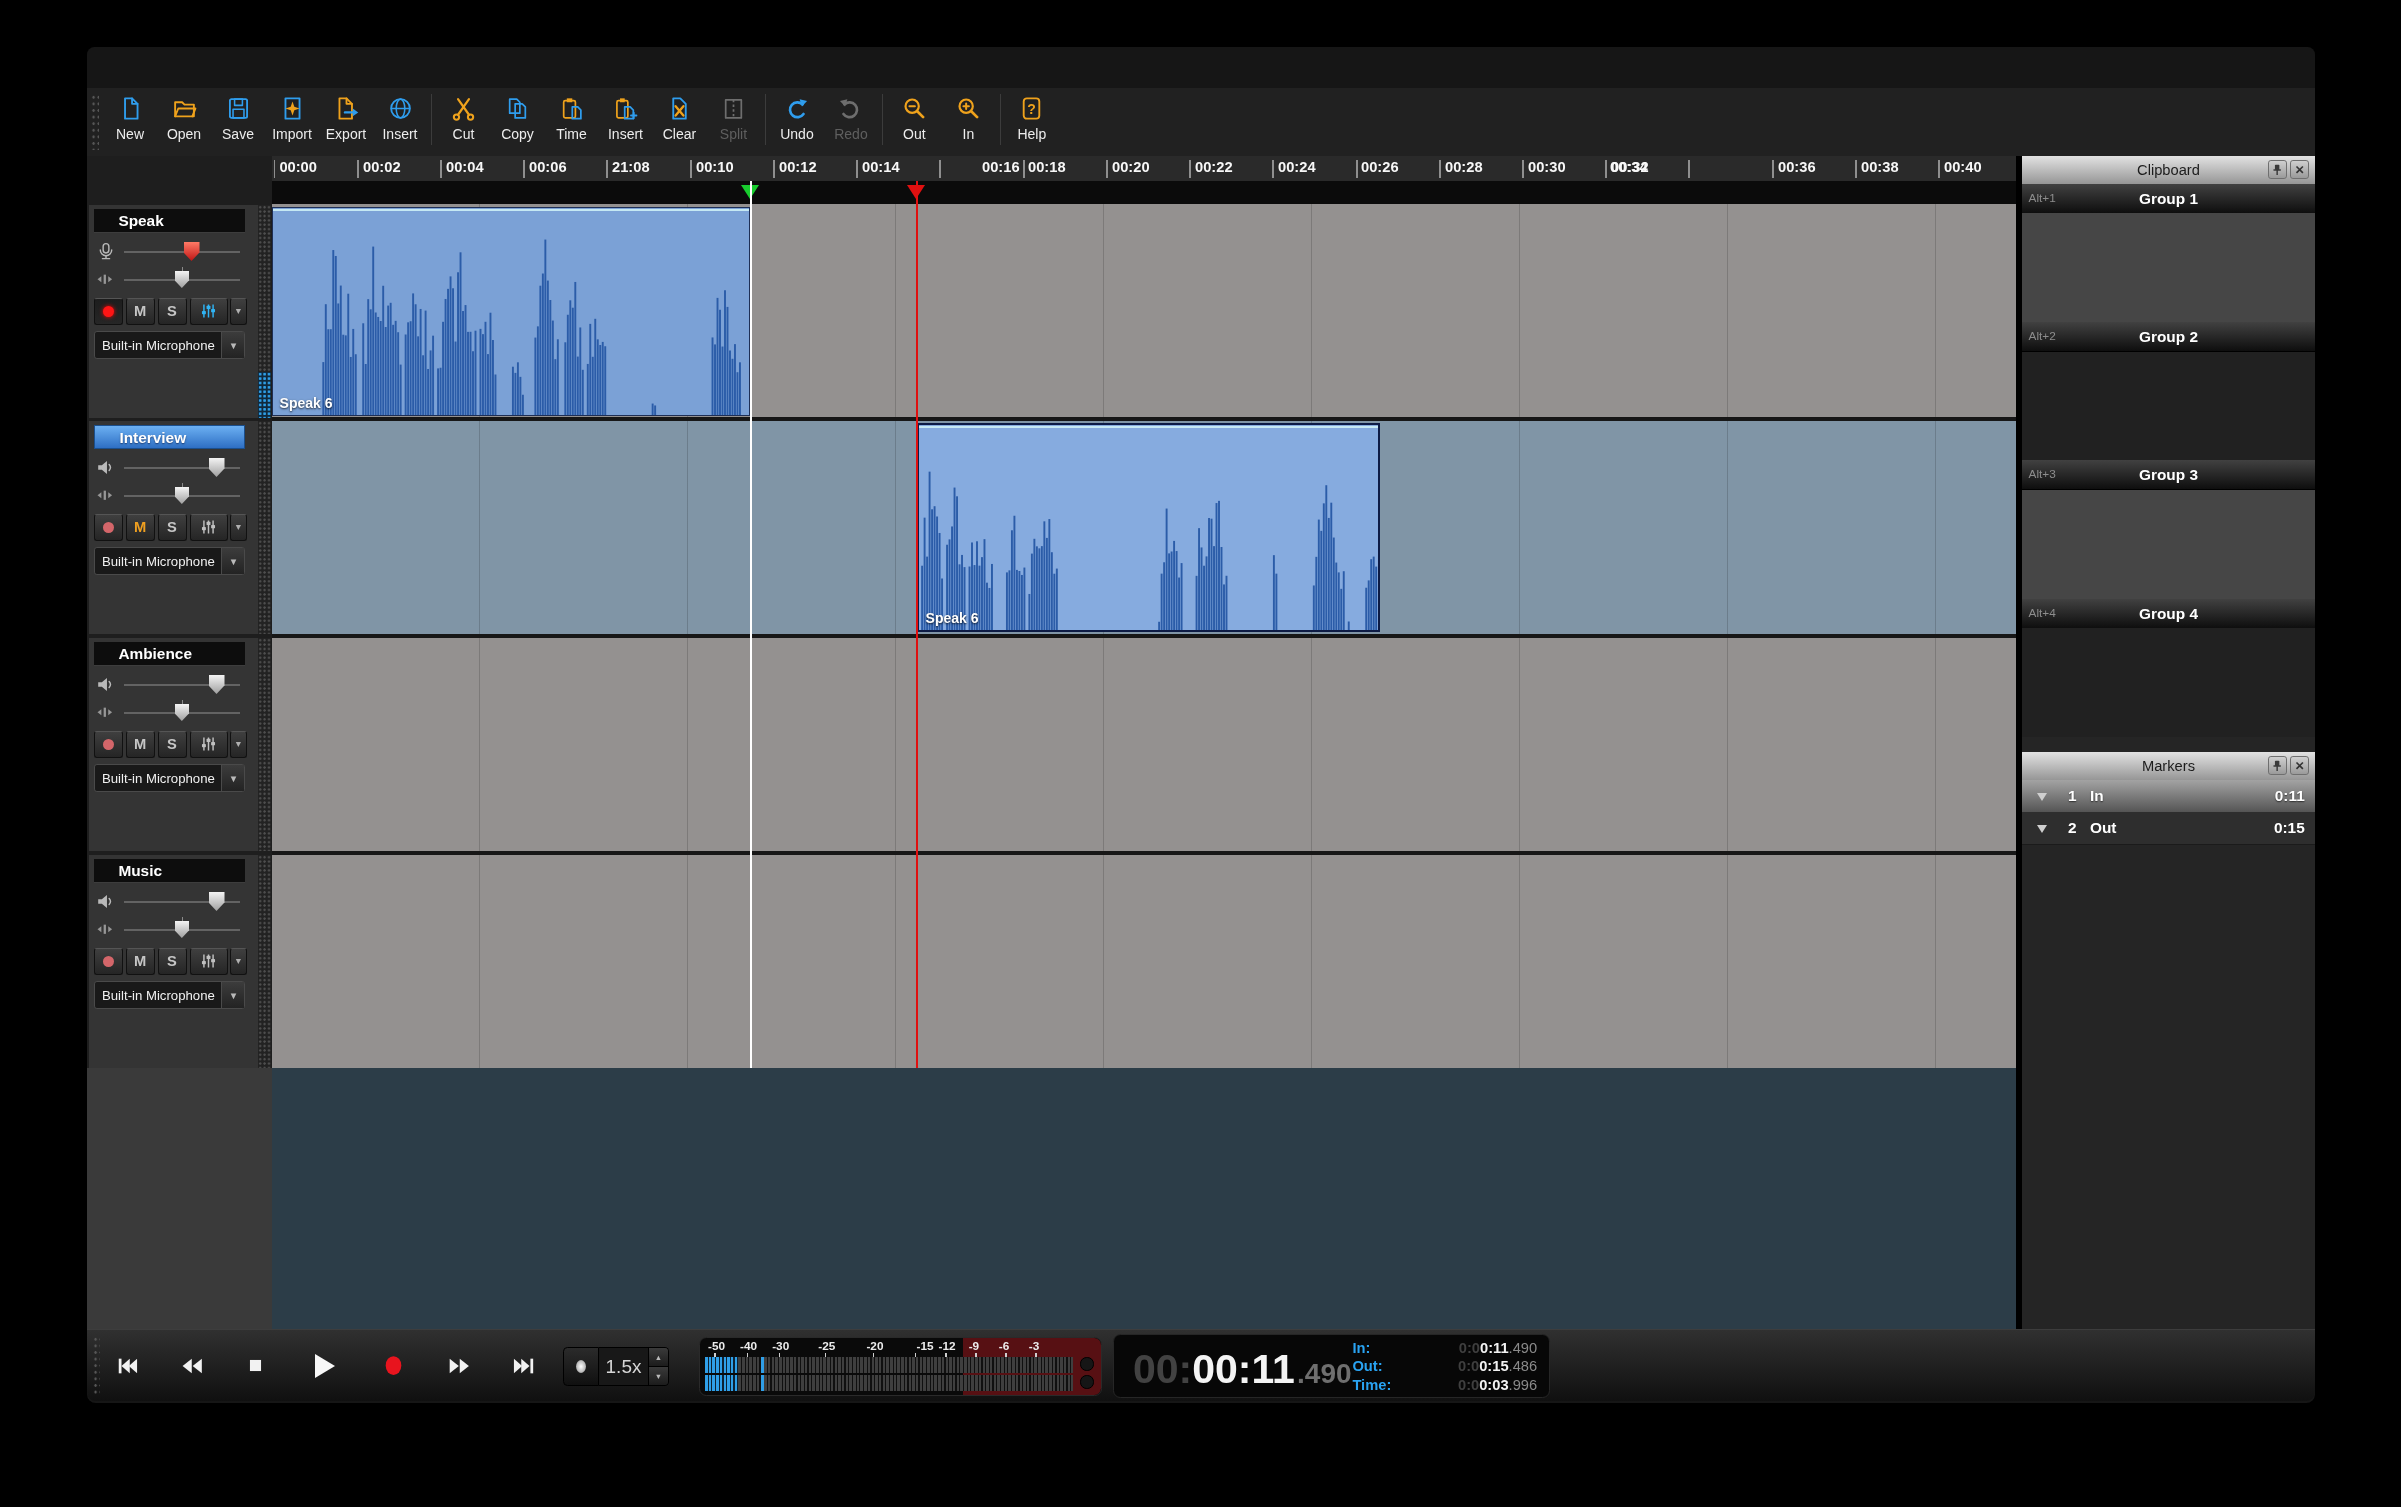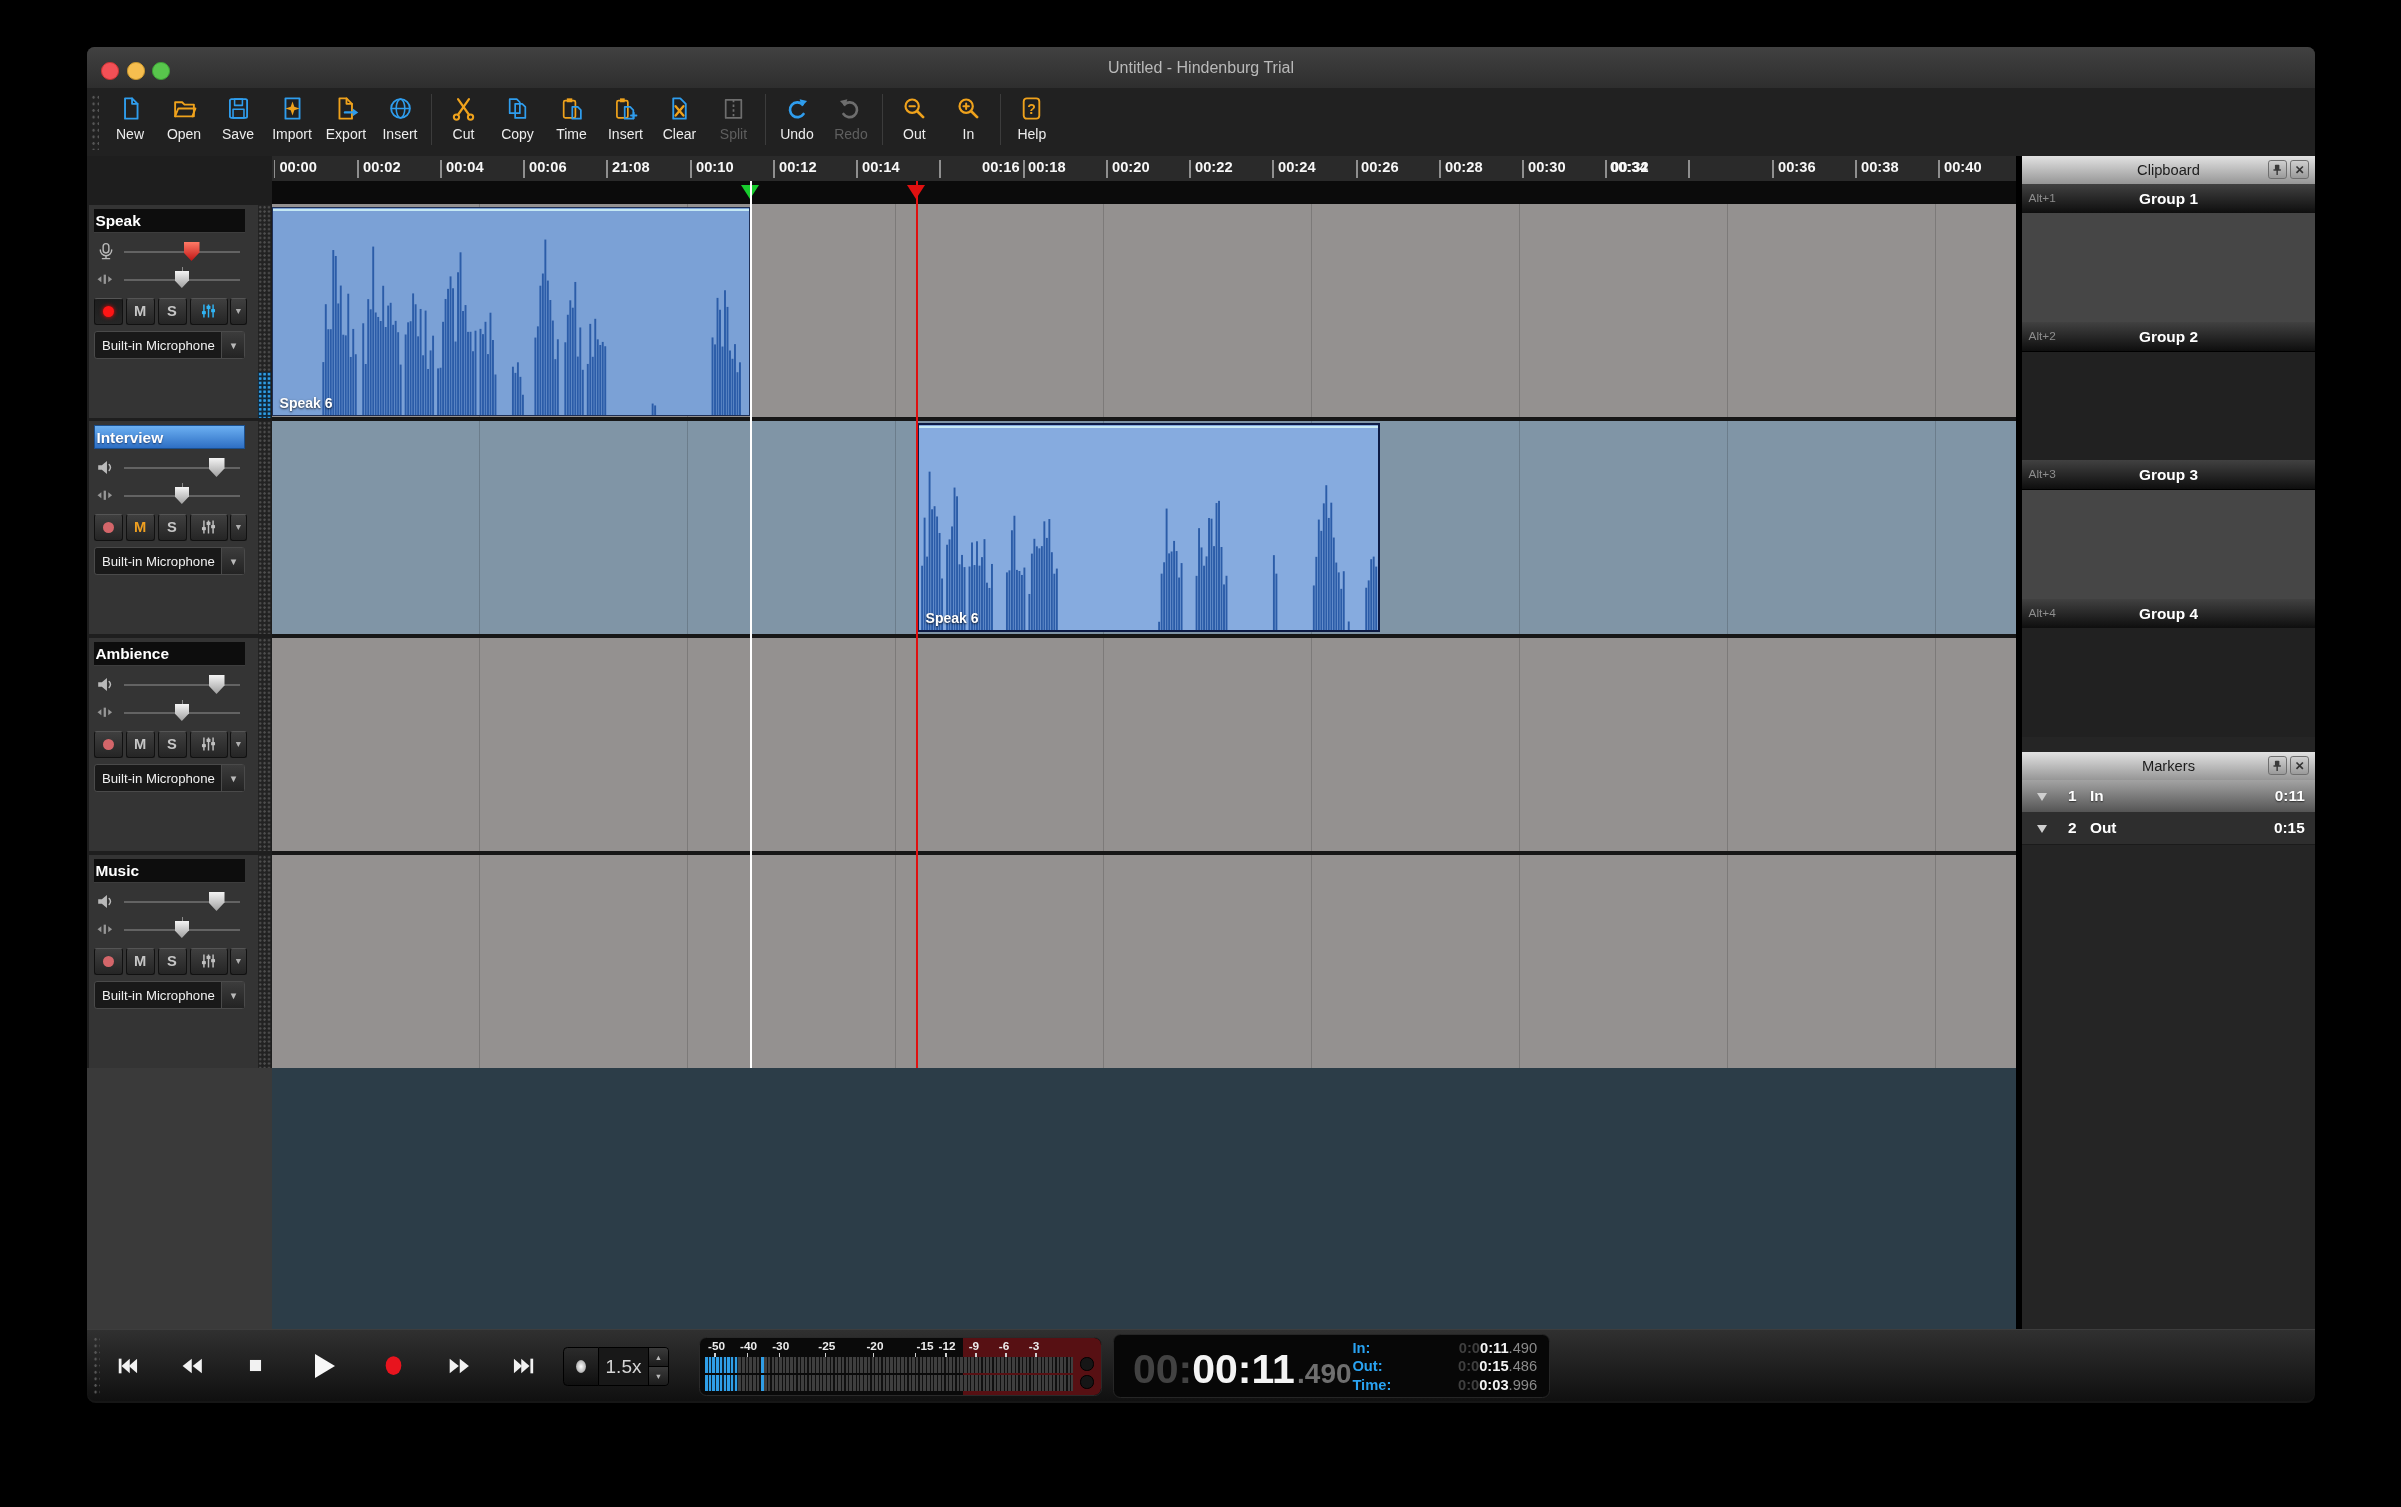--- a/index.html
+++ b/index.html
@@ -22,21 +22,21 @@
   .tbitem{position:relative;width:54px;height:63px;display:flex;flex-direction:column;align-items:center;
           justify-content:flex-start;padding-top:4.4px;box-sizing:border-box;cursor:default;}
   .tbitem .ticon{height:32px;display:flex;align-items:center;justify-content:center;}
   .tbitem .tlabel{font-size:14px;color:#ededed;margin-top:1.5px;}
   .tbitem.disabled .tlabel{color:#5f5f5f;}
   .tbsep{width:0.7px;height:51px;background:#3c3c3c;margin:5.9px 4.4px 0 4.4px;}
   #tbitems{position:absolute;left:16px;top:0;display:flex;}
   
   .hblock{position:absolute;left:1.5px;width:169px;height:213px;background:#343434;}
   .htitle{position:absolute;left:5.9px;top:4.4px;width:151px;height:23.5px;line-height:23.5px;
-          background:#0d0d0d;color:#fff;font-weight:bold;font-size:15.4px;padding-left:1px;
+          background:#0d0d0d;color:#fff;font-weight:bold;font-size:15.4px;padding-left:24px;
           box-sizing:border-box;border-bottom:0.7px solid #3d3d3d;}
   .htitle.sel{background:linear-gradient(#6cb0f2,#2e6fc4);text-shadow:0 0.7px 1.5px rgba(0,0,30,.5);
           border:0.7px solid #1b4f8d;}
   .sliderline{position:absolute;height:1.5px;background:#636363;}
   .shandle{position:absolute;width:16px;height:19px;
            clip-path:polygon(0 0,100% 0,100% 55%,50% 100%,0 55%);}
   .shandle.silver{background:linear-gradient(#f4f4f4,#9f9f9f);}
   .shandle.red{background:linear-gradient(#ff7a66,#c01414);}
   .tkbtn{height:26.5px;background:linear-gradient(#3f3f3f,#252525);border:0.7px solid #111;
          border-top-color:#555;border-radius:2.9px;display:flex;align-items:center;justify-content:center;
@@ -132,26 +132,20 @@
   .iot-label{color:#29a3f2;font-weight:bold;font-size:14.7px;line-height:18.4px;text-align:left;}
   .iot-val{font-size:14.7px;line-height:18.4px;text-align:right;font-weight:bold;}
   .iot-val .p{color:#3f3f3f;} .iot-val .v{color:#f2f2f2;} .iot-val .d{color:#8a8a8a;font-weight:normal;}
 </style>
 </head>
 <body>
 
 <div id="desktop">
   <div id="win">
 
-    <div id="titlebar">
-      <div class="tlight" style="left:14px;background:#f25056;border:0.7px solid #c33;box-sizing:border-box"></div>
-      <div class="tlight" style="left:40px;background:#f6be4f;border:0.7px solid #cf9a2d;box-sizing:border-box"></div>
-      <div class="tlight" style="left:65px;background:#58c64c;border:0.7px solid #3da335;box-sizing:border-box"></div>
-      <div id="wtitle">Untitled - Hindenburg Trial</div>
-    </div>
 
     <div id="toolbar">
       <div class="grip abs" style="left:4.4px;top:5.9px;width:7.4px;height:56px"></div>
       <div id="tbitems">
           <div class="tbitem">
             <div class="ticon">
               <svg width="25" height="25" viewBox="0 0 32 32">
                 <path d="M9 3h9l7 7v19H9z" fill="none" stroke="#2f9ded" stroke-width="2.4" stroke-linejoin="round" stroke-linecap="round"></path>
                 <path d="M18 3v7h7" fill="none" stroke="#2f9ded" stroke-width="2.4" stroke-linejoin="round" stroke-linecap="round"></path>
               </svg>

